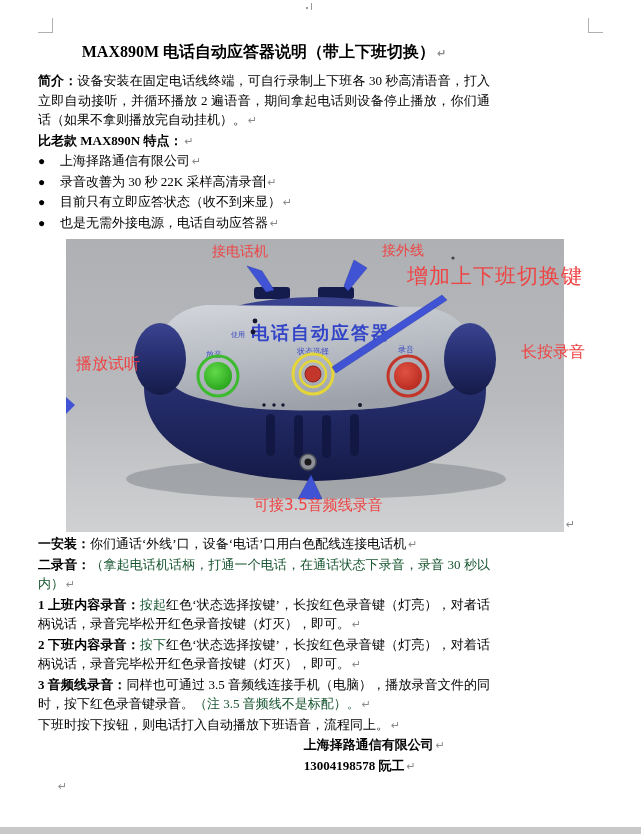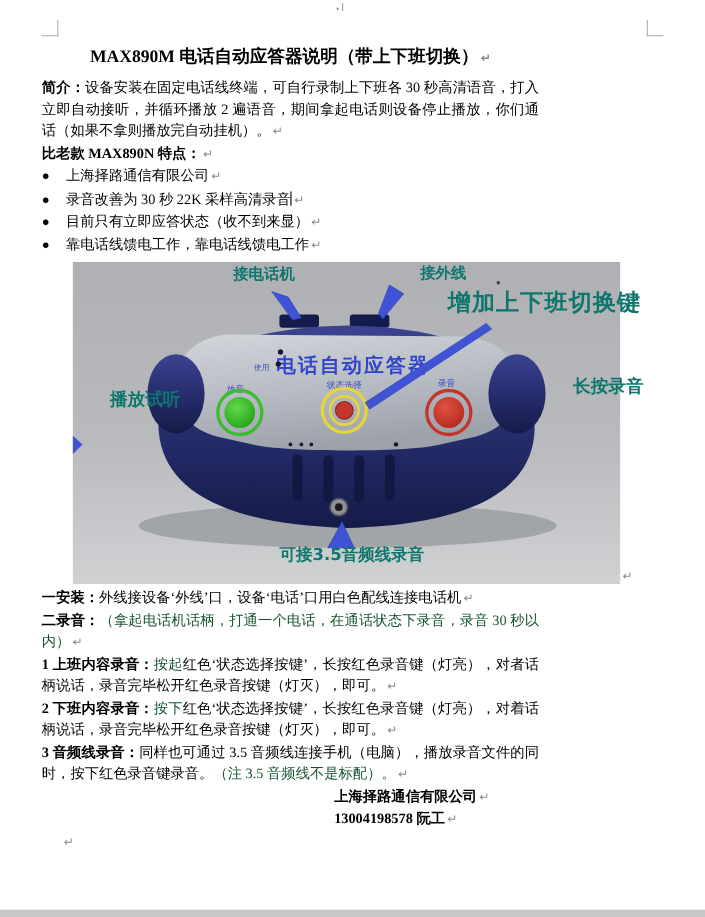--- a/index.html
+++ b/index.html
@@ -19,25 +19,25 @@
   .b{font-weight:bold;}
   .red{color:#14532d;}
   .pmark{color:#8a8a8a;font-size:11px;font-family:"DejaVu Sans",sans-serif;margin-left:2px;}
   .bullet-row{font-size:13px;line-height:19.5px;}
   .bullet{display:inline-block;width:22px;font-size:12px;}
   .caret{display:inline-block;width:1px;height:13px;background:#000;vertical-align:-2px;}
 
   .photo-wrap{margin:6px 0 2px 28px;line-height:0;white-space:nowrap;}
   .photo{position:relative;display:inline-block;width:498px;height:293px;vertical-align:bottom;}
   .photo svg{position:absolute;left:0;top:0;}
-  .plabel{position:absolute;color:#0f766e;font-family:"DejaVu Sans","Liberation Sans",sans-serif;font-weight:bold;white-space:nowrap;line-height:1;}
+  .plabel{position:absolute;color:#ef4444;font-family:"DejaVu Sans","Liberation Sans",sans-serif;font-weight:normal;white-space:nowrap;line-height:1;}
   .lbl-phone{left:146px;top:5px;font-size:14px;}
   .lbl-line{left:316px;top:4px;font-size:14px;}
   .lbl-switch{left:341px;top:27px;font-size:21px;letter-spacing:1px;}
-  .lbl-play{left:10px;top:117px;font-size:16px;margin-left:24px;}
+  .lbl-play{left:10px;top:117px;font-size:16px;}
   .lbl-record{left:435px;top:105px;font-size:16px;margin-left:20px;}
   .lbl-jack{left:188px;top:259px;font-size:15px;}
   .photo-pmark{display:inline-block;vertical-align:bottom;line-height:14px;}
 
   .signature{width:-moz-fit-content;width:fit-content;margin:0 45px 0 auto;
     font-size:13px;line-height:19.5px;font-weight:bold;}
   .empty-line{font-size:13px;line-height:19.5px;padding-left:18px;}
 </style>
 </head>
 <body>
@@ -63,21 +63,21 @@
   <div class="bullet-row">
     <span class="bullet">●</span><span>上海择路通信有限公司</span><span class="pmark">↵</span>
   </div>
   <div class="bullet-row">
     <span class="bullet">●</span><span>录音改善为 30 秒 22K 采样高清录音</span><span class="caret"></span><span class="pmark">↵</span>
   </div>
   <div class="bullet-row">
     <span class="bullet">●</span><span>目前只有立即应答状态（收不到来显）</span><span class="pmark">↵</span>
   </div>
   <div class="bullet-row">
-    <span class="bullet">●</span><span>靠电话线馈电工作，靠电话线馈电工作</span><span class="pmark">↵</span>
+    <span class="bullet">●</span><span>也是无需外接电源，电话自动应答器</span><span class="pmark">↵</span>
   </div>
 
   <div class="photo-wrap">
     <div class="photo">
       <svg width="498" height="293" viewBox="0 0 498 293">
         <defs>
           <linearGradient id="bg" x1="0" y1="0" x2="0" y2="1">
             <stop offset="0" stop-color="#aeb0b4"></stop>
               <stop offset="0.55" stop-color="#b8babd"></stop>
               <stop offset="1" stop-color="#d0d1d3"></stop>
@@ -143,40 +143,43 @@
       <div class="plabel lbl-phone">接电话机</div>
       <div class="plabel lbl-line">接外线</div>
       <div class="plabel lbl-switch">增加上下班切换键</div>
       <div class="plabel lbl-play">播放试听</div>
       <div class="plabel lbl-record">长按录音</div>
       <div class="plabel lbl-jack">可接3.5音频线录音</div>
     </div><span class="pmark photo-pmark">↵</span>
   </div>
 
   <div class="p">
-    <span class="b">一安装：</span><span>外线接设备‘外线’口，设备‘电话’口用白色配线连接电话机</span><span class="pmark">↵</span>
+    <span class="b">一安装：</span><span>你们通话‘外线’口，设备‘电话’口用白色配线连接电话机</span><span class="pmark">↵</span>
   </div>
 
   <div class="p">
     <span class="b">二录音：</span><span class="red">（拿起电话机话柄，打通一个电话，在通话状态下录音，录音 30 秒以内）</span><span class="pmark">↵</span>
   </div>
 
   <div class="p">
     <span class="b">1 上班内容录音：</span><span class="red">按起</span><span>红色‘状态选择按键’，长按红色录音键（灯亮），对者话柄说话，录音完毕松开红色录音按键（灯灭），即可。</span><span class="pmark">↵</span>
   </div>
 
   <div class="p">
     <span class="b">2 下班内容录音：</span><span class="red">按下</span><span>红色‘状态选择按键’，长按红色录音键（灯亮），对着话柄说话，录音完毕松开红色录音按键（灯灭），即可。</span><span class="pmark">↵</span>
   </div>
 
   <div class="p">
     <span class="b">3 音频线录音：</span><span>同样也可通过 3.5 音频线连接手机（电脑），播放录音文件的同时，按下红色录音键录音。</span><span class="red">（注 3.5 音频线不是标配）。</span><span class="pmark">↵</span>
   </div>
 
 
+  <div class="p">
+    <span>下班时按下按钮，则电话打入自动播放下班语音，流程同上。</span><span class="pmark">↵</span>
+  </div>
 
   <div class="signature">
     <div><span>上海择路通信有限公司</span><span class="pmark" style="font-weight:normal">↵</span></div>
     <div><span>13004198578 阮工</span><span class="pmark" style="font-weight:normal">↵</span></div>
   </div>
 
   <div class="empty-line"><span class="pmark">↵</span></div>
 
 </div>
 

